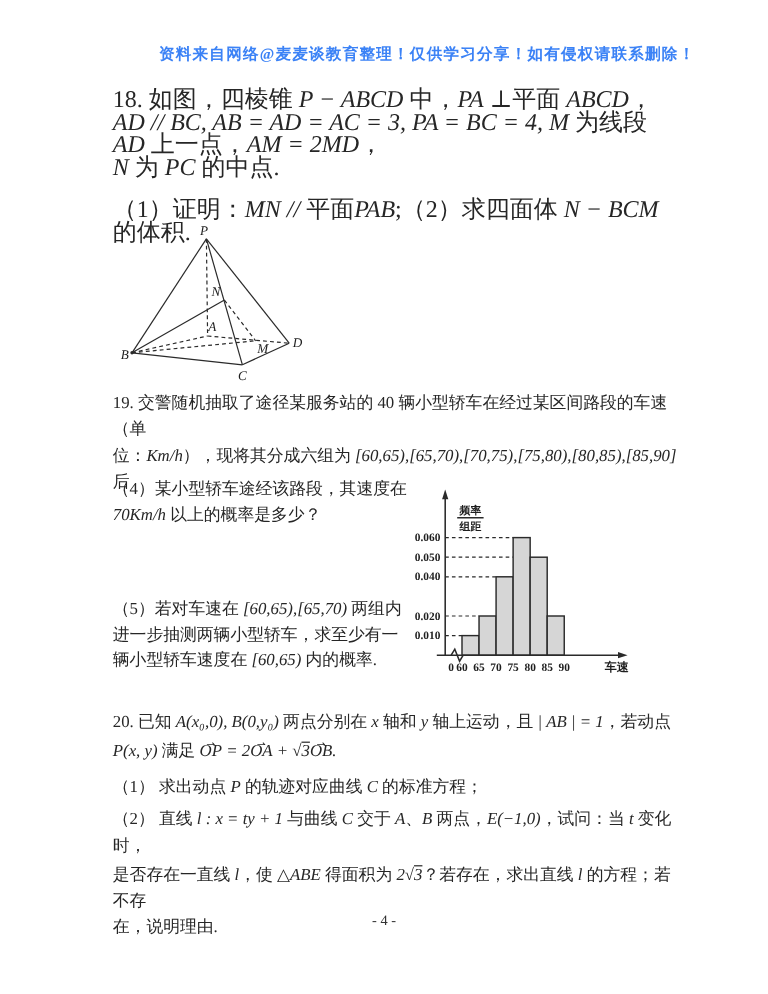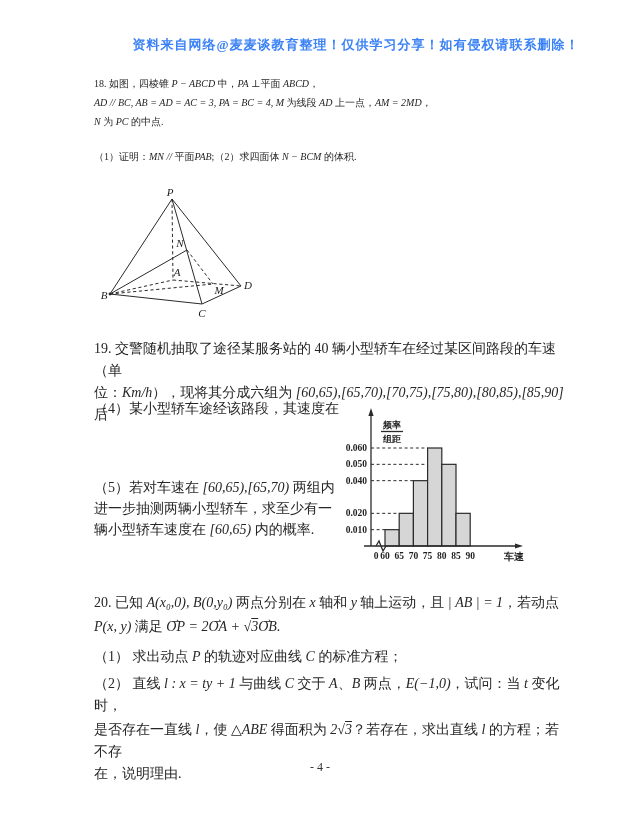--- a/index.html
+++ b/index.html
@@ -4,24 +4,24 @@
 <style>
   html,body{margin:0;padding:0;background:#ffffff;}
   .page{position:relative;width:640px;height:828px;background:#fff;overflow:hidden;
         font-family:"Liberation Serif","DejaVu Serif",serif;color:#262626;}
   .header{position:absolute;top:36px;left:0;width:640px;text-align:center;
           font-size:13px;letter-spacing:1px;font-weight:bold;}
   .footer{position:absolute;top:760px;left:0;width:640px;text-align:center;
           font-size:12px;color:#333;}
   section{position:absolute;}
   .ln{margin:0;padding:0;}
-  .p18{top:74px;left:94px;width:470px;font-size:10px;line-height:19px;}
+  .p18{top:74px;left:94px;width:470px;font-size:20px;line-height:19px;}
   .p18 .sub{margin-top:16px;}
   .fig18{position:absolute;top:186px;left:95px;}
-  .p19{top:326px;left:94px;width:470px;font-size:14px;line-height:22px;margin-top:12px;}
+  .p19{top:326px;left:94px;width:470px;font-size:14px;line-height:22px;}
   .p19left{position:absolute;top:398px;left:94px;width:260px;font-size:14px;line-height:21px;}
   .p19left .part2{margin-top:58px;}
   #histo{position:absolute;top:402px;left:340px;}
   .p20{top:592px;left:94px;width:476px;font-size:14px;line-height:22px;}
   .p20 .g1{margin-top:2px;} .p20 .g2{margin-top:8px;} .p20 .g3{margin-top:5px;}
   .mi{font-style:italic;}
   .cn{font-style:normal;}
   .vec{position:relative;display:inline-block;font-style:italic;}
   .vec::after{content:"⇀";position:absolute;left:50%;transform:translateX(-50%);
               top:-0.72em;font-size:9px;font-style:normal;
@@ -83,20 +83,21 @@
     <text class="ft" x="153" y="103">D</text>
   </svg>
 
   <section class="p19">
     <p class="ln"><span class="cn">19. 交警随机抽取了途径某服务站的 40 辆小型轿车在经过某区间路段的车速（单</span></p>
     <p class="ln"><span class="cn">位：</span><span class="mi">Km/h</span><span class="cn">），现将其分成六组为 </span><span class="mi">[60,65),[65,70),[70,75),[75,80),[80,85),[85,90]</span><span class="cn"> 后</span></p>
   </section>
 
   <div class="p19left">
     <p class="ln"><span class="cn">（4）某小型轿车途经该路段，其速度在</span></p>
+    <p class="ln"><span class="mi">70Km/h</span><span class="cn"> 以上的概率是多少？</span></p>
     <p class="ln part2"><span class="cn">（5）若对车速在 </span><span class="mi">[60,65),[65,70)</span><span class="cn"> 两组内</span></p>
     <p class="ln"><span class="cn">进一步抽测两辆小型轿车，求至少有一</span></p>
     <p class="ln"><span class="cn">辆小型轿车速度在 </span><span class="mi">[60,65)</span><span class="cn"> 内的概率.</span></p>
   </div>
 
   <svg id="histo" width="190" height="160" viewBox="0 0 190 160">
     <g id="histo-dyn">
         <line x1="31" y1="46.00200000000001" x2="87.6" y2="46.00200000000001" class="grid"></line>
         <text x="27" y="49.00200000000001" class="ht hy">0.060</text>
         <line x1="31" y1="62.334999999999994" x2="87.6" y2="62.334999999999994" class="grid"></line>

